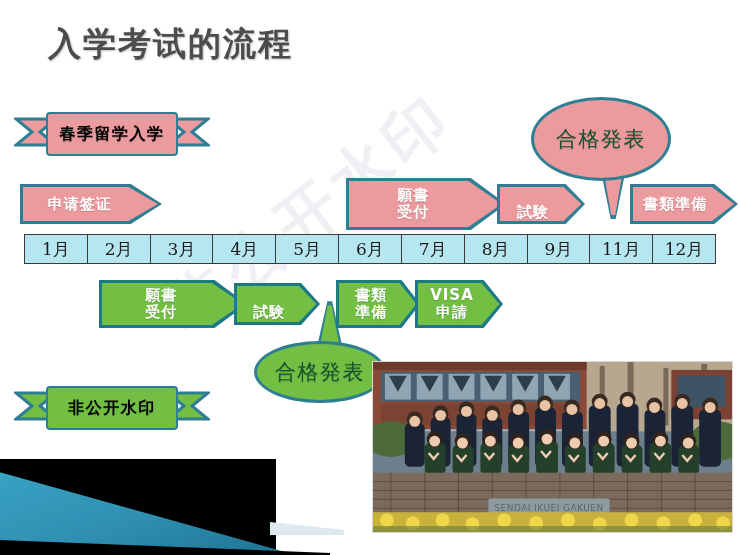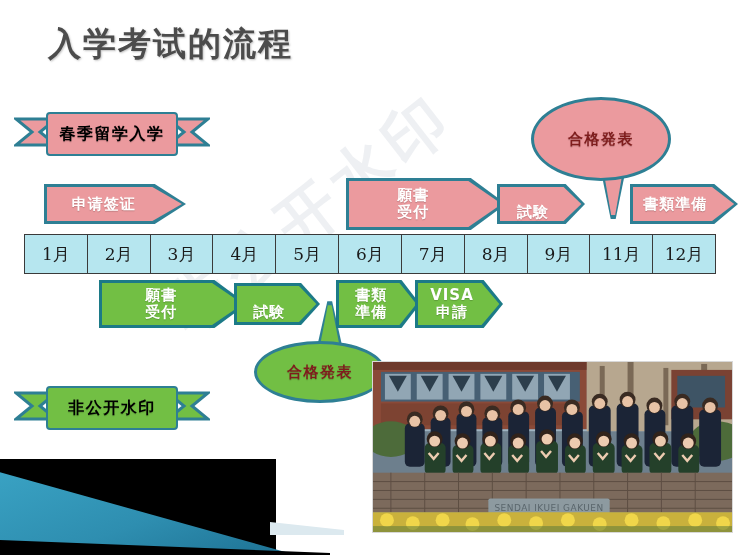--- a/index.html
+++ b/index.html
@@ -124,23 +124,23 @@
     position: absolute;
   }
   .bubble .oval {
     position: absolute;
     inset: 0;
     border-radius: 50%;
     border: 3px solid #2e7f94;
     display: flex;
     align-items: center;
     justify-content: center;
-    color: #7f1d1d;
-    font-size: 15px;
-    font-weight: 700;
+    color: #14532d;
+    font-size: 21px;
+    font-weight: 400;
     letter-spacing: 1.5px;
     text-shadow: 0 1px 1px rgba(0,0,0,0.18);
   }
   .bubble.pink  .oval { background: #eb9a9e; }
   .bubble.green .oval { background: #72bf44; }
 
   .bubble .tail-down {
     position: absolute;
     left: 48%;
     top: 72%;
@@ -171,21 +171,21 @@
     clip-path: polygon(42% 0%, 58% 0%, 100% 100%, 0% 100%);
   }
   .bubble.green .tail-up .tin { background: #72bf44; }
 
   
   #timeline {
     position: absolute;
     left: 24px;
     top: 234px;
     width: 692px;
-    height: 40px;
+    height: 30px;
     display: flex;
     border: 1.5px solid #3a3a3a;
     background: #b6e6ef;
   }
   #timeline .m {
     flex: 1 1 0;
     border-right: 1.5px solid #3a3a3a;
     display: flex;
     align-items: center;
     justify-content: center;
@@ -262,21 +262,21 @@
       </svg>
     </div>
     <div class="tail right">
       <svg viewBox="0 0 44 30" preserveAspectRatio="none" style="width:100%;height:100%">
         <polygon points="42,2 2,2 18,15 2,28 42,28 26,15" fill="#eb9a9e" stroke="#2e7f94" stroke-width="3"></polygon>
       </svg>
     </div>
     <div class="plate">春季留学入学</div>
   </div>
 
-  <div class="arrow pink" style="left:44px; top:184px; width:142px; height:40px;">
+  <div class="arrow pink" style="left:20px; top:184px; width:142px; height:40px;">
     <div class="inner"></div>
     <div class="label">申请签证</div>
   </div>
 
   <div class="arrow pink" style="left:346px; top:178px; width:160px; height:52px;">
     <div class="inner"></div>
     <div class="label">
       <span>願書</span><br>
       <span>受付</span>
     </div>

